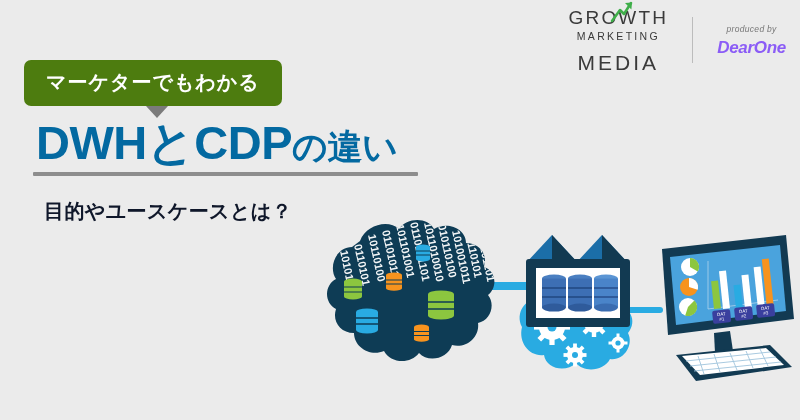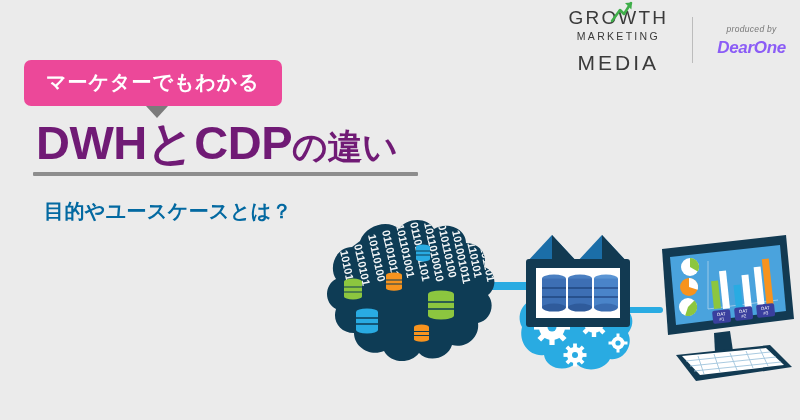--- a/index.html
+++ b/index.html
@@ -34,42 +34,42 @@
   }
   .produced{
     display:flex;flex-direction:column;align-items:center;line-height:1;font-style:italic;
   }
   .produced-label{font-size:8.5px;color:#777;letter-spacing:.3px;}
   .produced-name{font-size:17px;color:#8b5cf6;font-weight:bold;margin-top:5px;letter-spacing:-.3px;}
 
   
   .badge-wrap{position:absolute;left:24px;top:60px;}
   .badge{
-    background:#ec4899;color:#fff;border-radius:7px;
+    background:#4d7c0f;color:#fff;border-radius:7px;
     padding:9px 22px 10px 22px;font-size:20px;font-weight:bold;
     letter-spacing:1px;display:inline-block;
   }
   .badge-tail{
     width:0;height:0;border-left:11px solid transparent;border-right:11px solid transparent;
     border-top:12px solid #7b7b7b;margin-left:122px;
   }
 
   
   .title{
     position:absolute;left:36px;top:112px;
-    font-size:47px;font-weight:bold;color:#701a75;letter-spacing:-.5px;
+    font-size:47px;font-weight:bold;color:#0369a1;letter-spacing:-.5px;
     white-space:nowrap;
   }
   .title .small{font-size:35px;}
   .rule{
     position:absolute;left:33px;top:172px;width:385px;height:4px;background:#8d8d8d;border-radius:1px;
   }
   .subtitle{
     position:absolute;left:44px;top:198px;
-    font-size:20px;font-weight:bold;color:#0369a1;letter-spacing:.4px;
+    font-size:20px;font-weight:bold;color:#0f172a;letter-spacing:.4px;
   }
 
   
   .illus{position:absolute;left:300px;top:215px;width:500px;height:175px;}
   .illus svg{display:block;}
 </style>
 </head>
 <body>
 
 <div class="stage">

